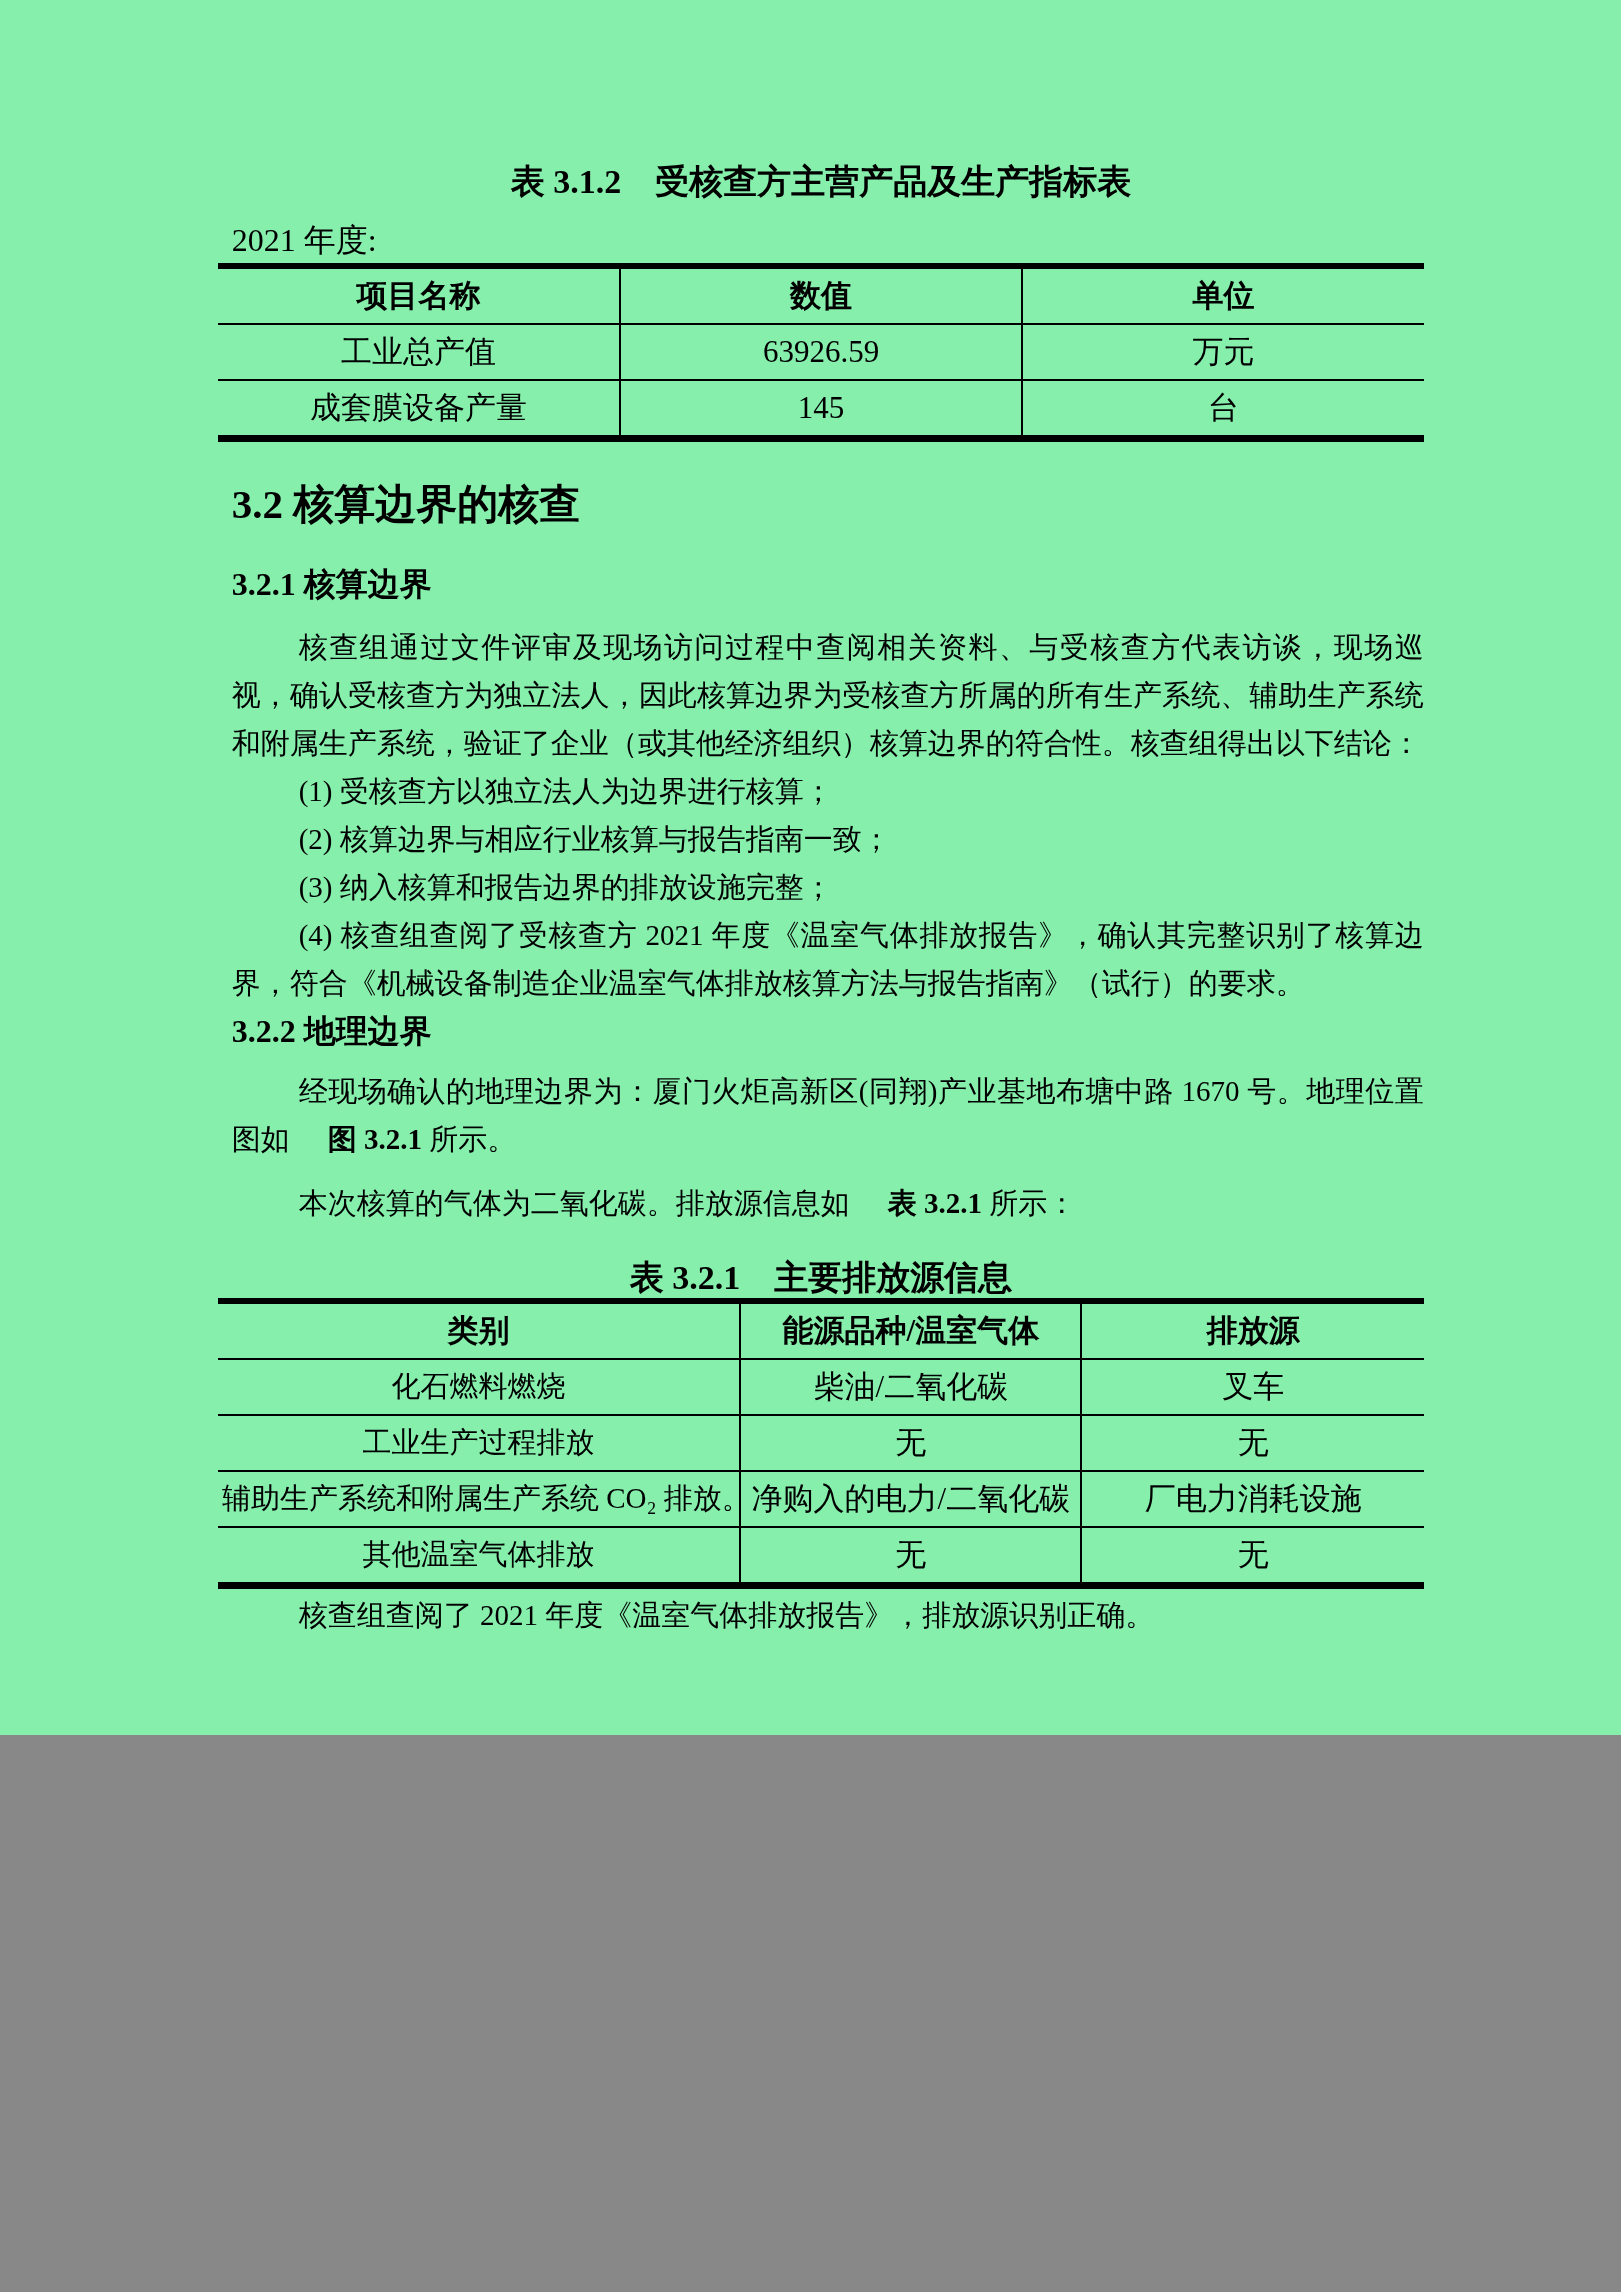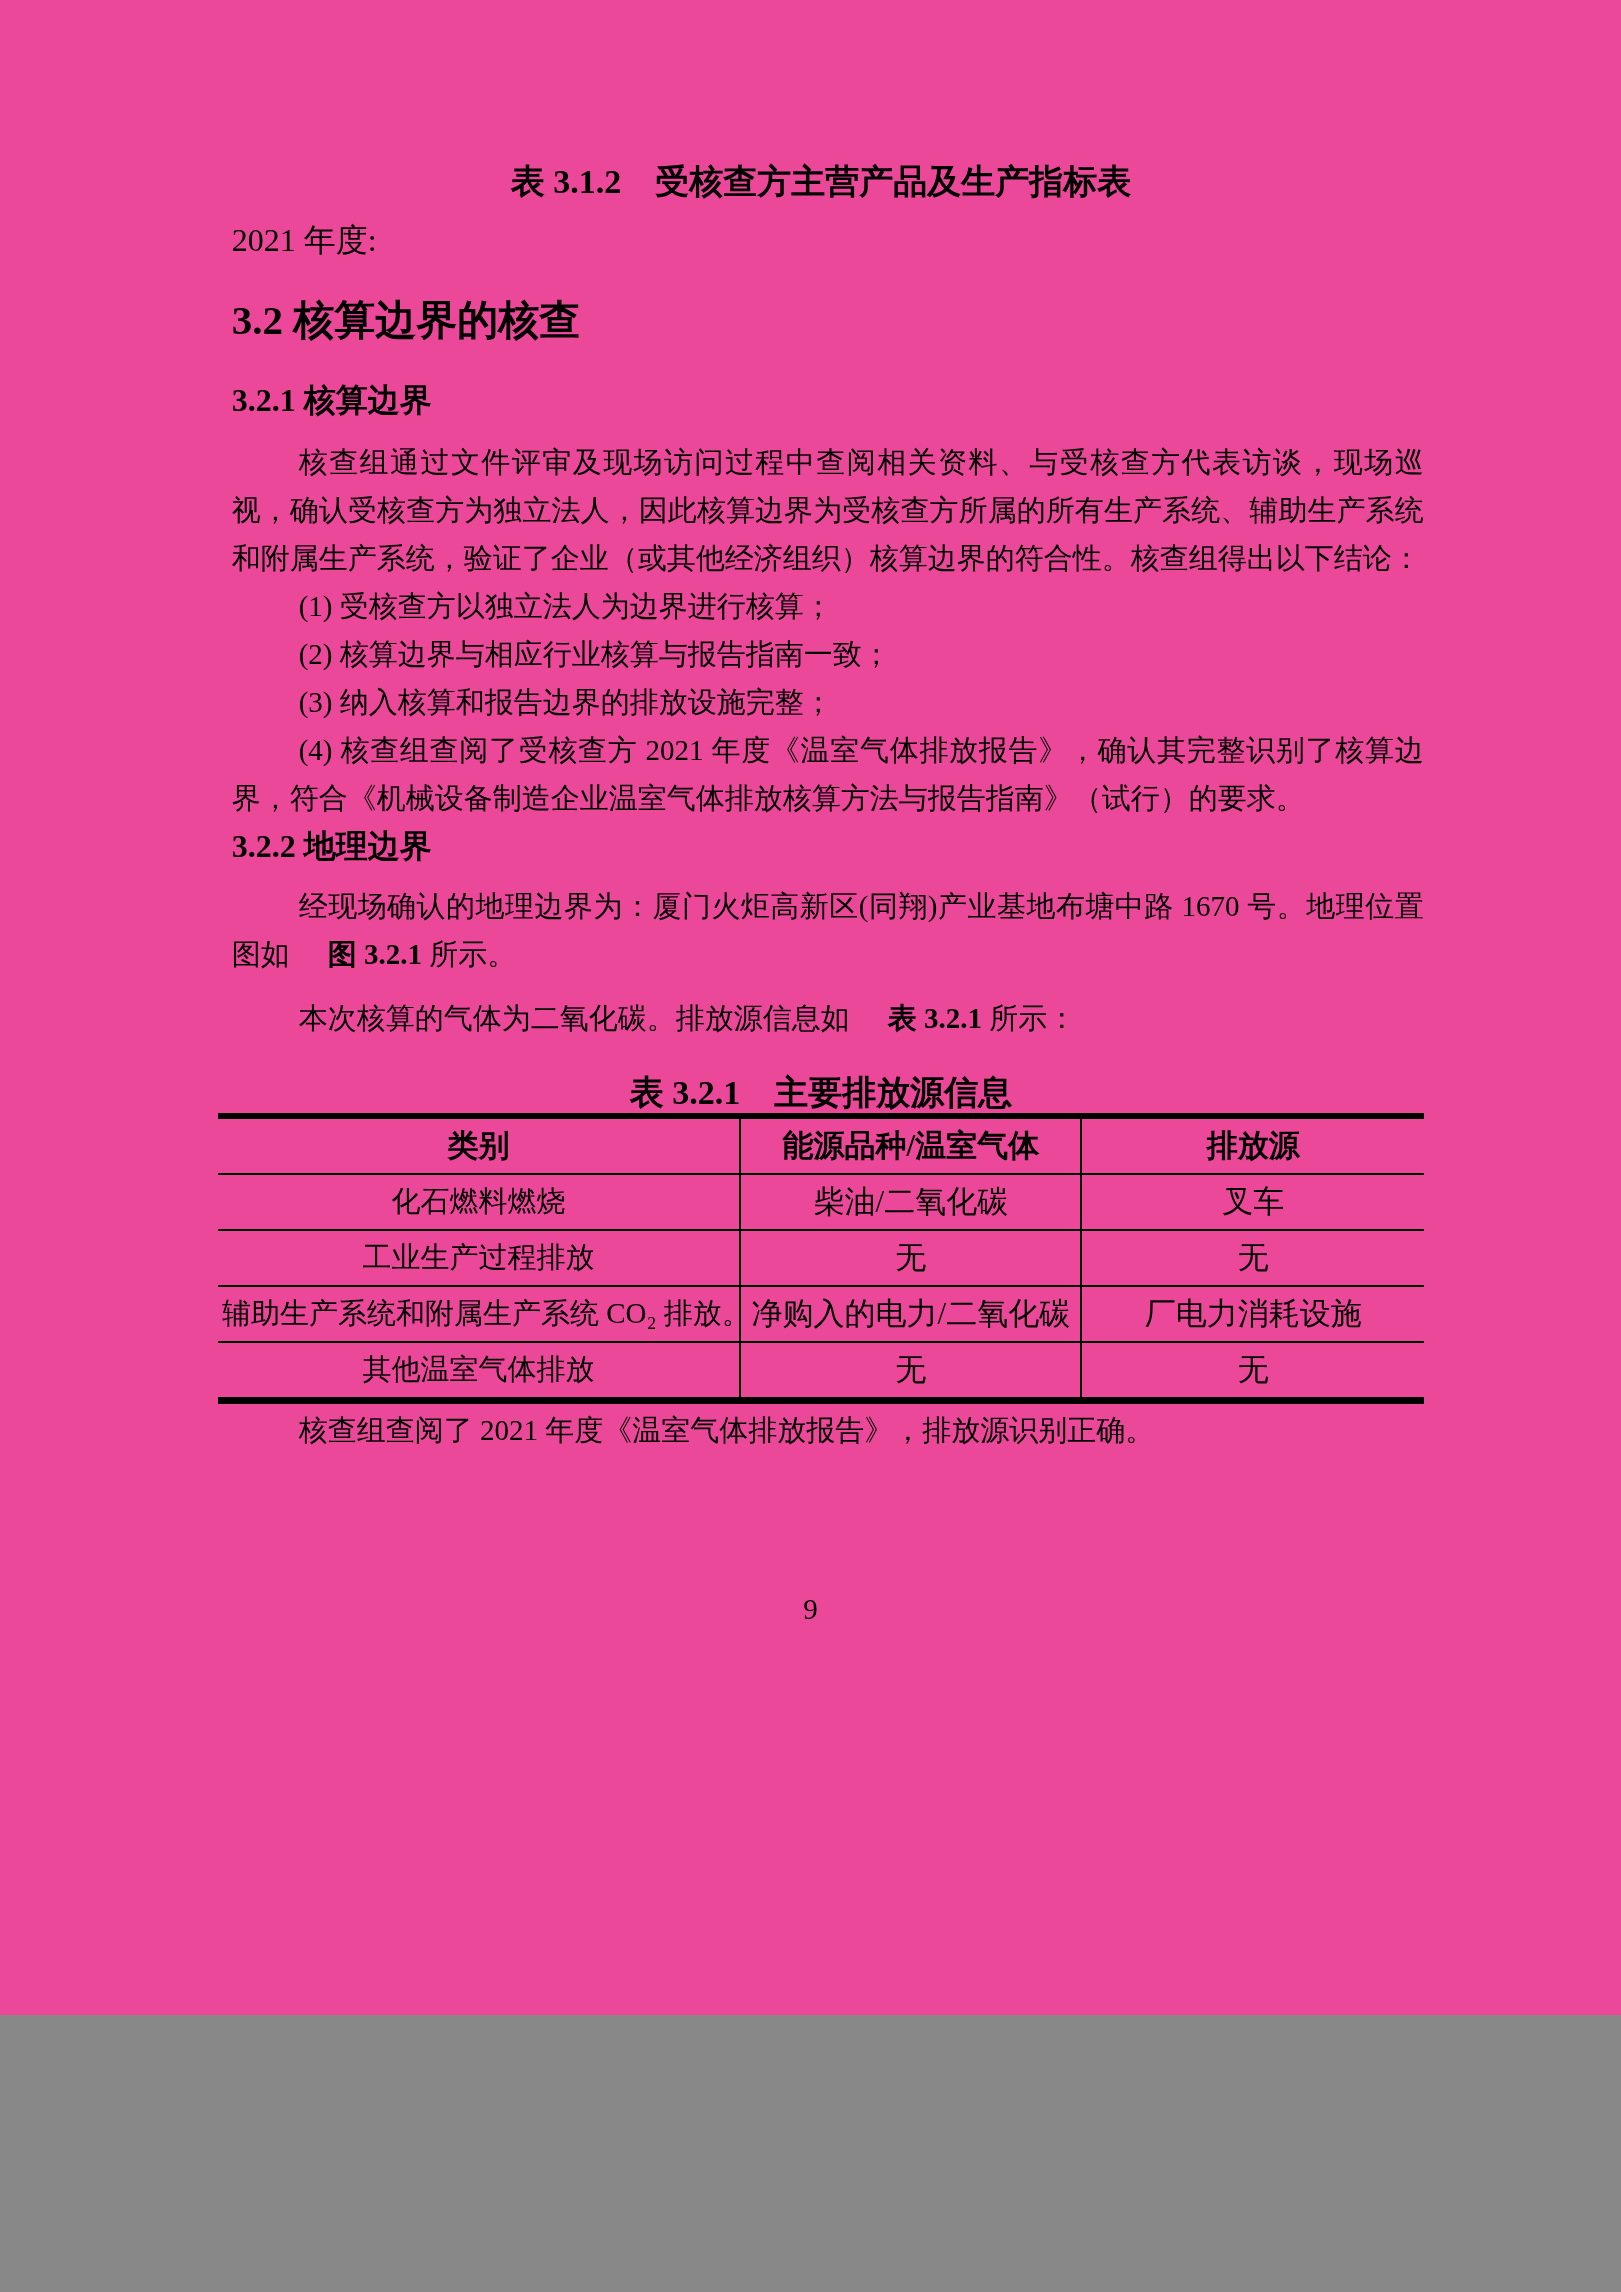--- a/index.html
+++ b/index.html
@@ -1,18 +1,18 @@
 <!DOCTYPE html>
 <html><head>
 <meta charset="utf-8">
 <style>
   html,body { margin:0; padding:0; background:#888; }
   .page {
-    position:relative; width:1621px; height:2015px; margin:0 auto;
-    background:#ec4899; color:#000;
+    position:relative; width:1621px; height:1735px; margin:0 auto;
+    background:#86efac; color:#000;
     font-family:"Liberation Serif","DejaVu Serif",serif;
     overflow:hidden;
   }
   .content { margin-left:218px; width:1206px; }
   .caption { text-align:center; font-weight:bold; font-size:34px; line-height:35px; }
   #cap1 { padding-top:164px; }
   #cap2 { margin-top:33px; }
   .year-label { margin-left:13.7px; margin-top:23.5px; font-size:32px; line-height:35px; }
   table { width:100%; border-collapse:collapse; table-layout:fixed;
           border-top:6.9px solid #000; border-bottom:7.8px solid #000; margin-top:5.9px; }
@@ -45,20 +45,44 @@
 </head>
 <body>
 
 <div class="page">
   <div class="content">
 
     <div class="caption" id="cap1">表 3.1.2　受核查方主营产品及生产指标表</div>
 
     <div class="year-label">2021 年度:</div>
 
+    <table id="table1">
+      <colgroup>
+          <col>
+          <col>
+          <col>
+        </colgroup>
+      <tbody>
+          <tr>
+        <th>项目名称</th>
+        <th>数值</th>
+        <th>单位</th>
+      </tr>
+      <tr>
+        <td>工业总产值</td>
+        <td>63926.59</td>
+        <td>万元</td>
+      </tr>
+      <tr>
+        <td>成套膜设备产量</td>
+        <td>145</td>
+        <td>台</td>
+      </tr>
+    </tbody>
+      </table>
 
     <div class="h1">3.2 核算边界的核查</div>
 
     <div class="h2" id="h321">3.2.1 核算边界</div>
 
     <div class="body-block" id="block321">
       <div class="para">核查组通过文件评审及现场访问过程中查阅相关资料、与受核查方代表访谈，现场巡视，确认受核查方为独立法人，因此核算边界为受核查方所属的所有生产系统、辅助生产系统和附属生产系统，验证了企业（或其他经济组织）核算边界的符合性。核查组得出以下结论：</div>
       <div class="para">(1) 受核查方以独立法人为边界进行核算；</div>
       <div class="para">(2) 核算边界与相应行业核算与报告指南一致；</div>
       <div class="para">(3) 纳入核算和报告边界的排放设施完整；</div>

